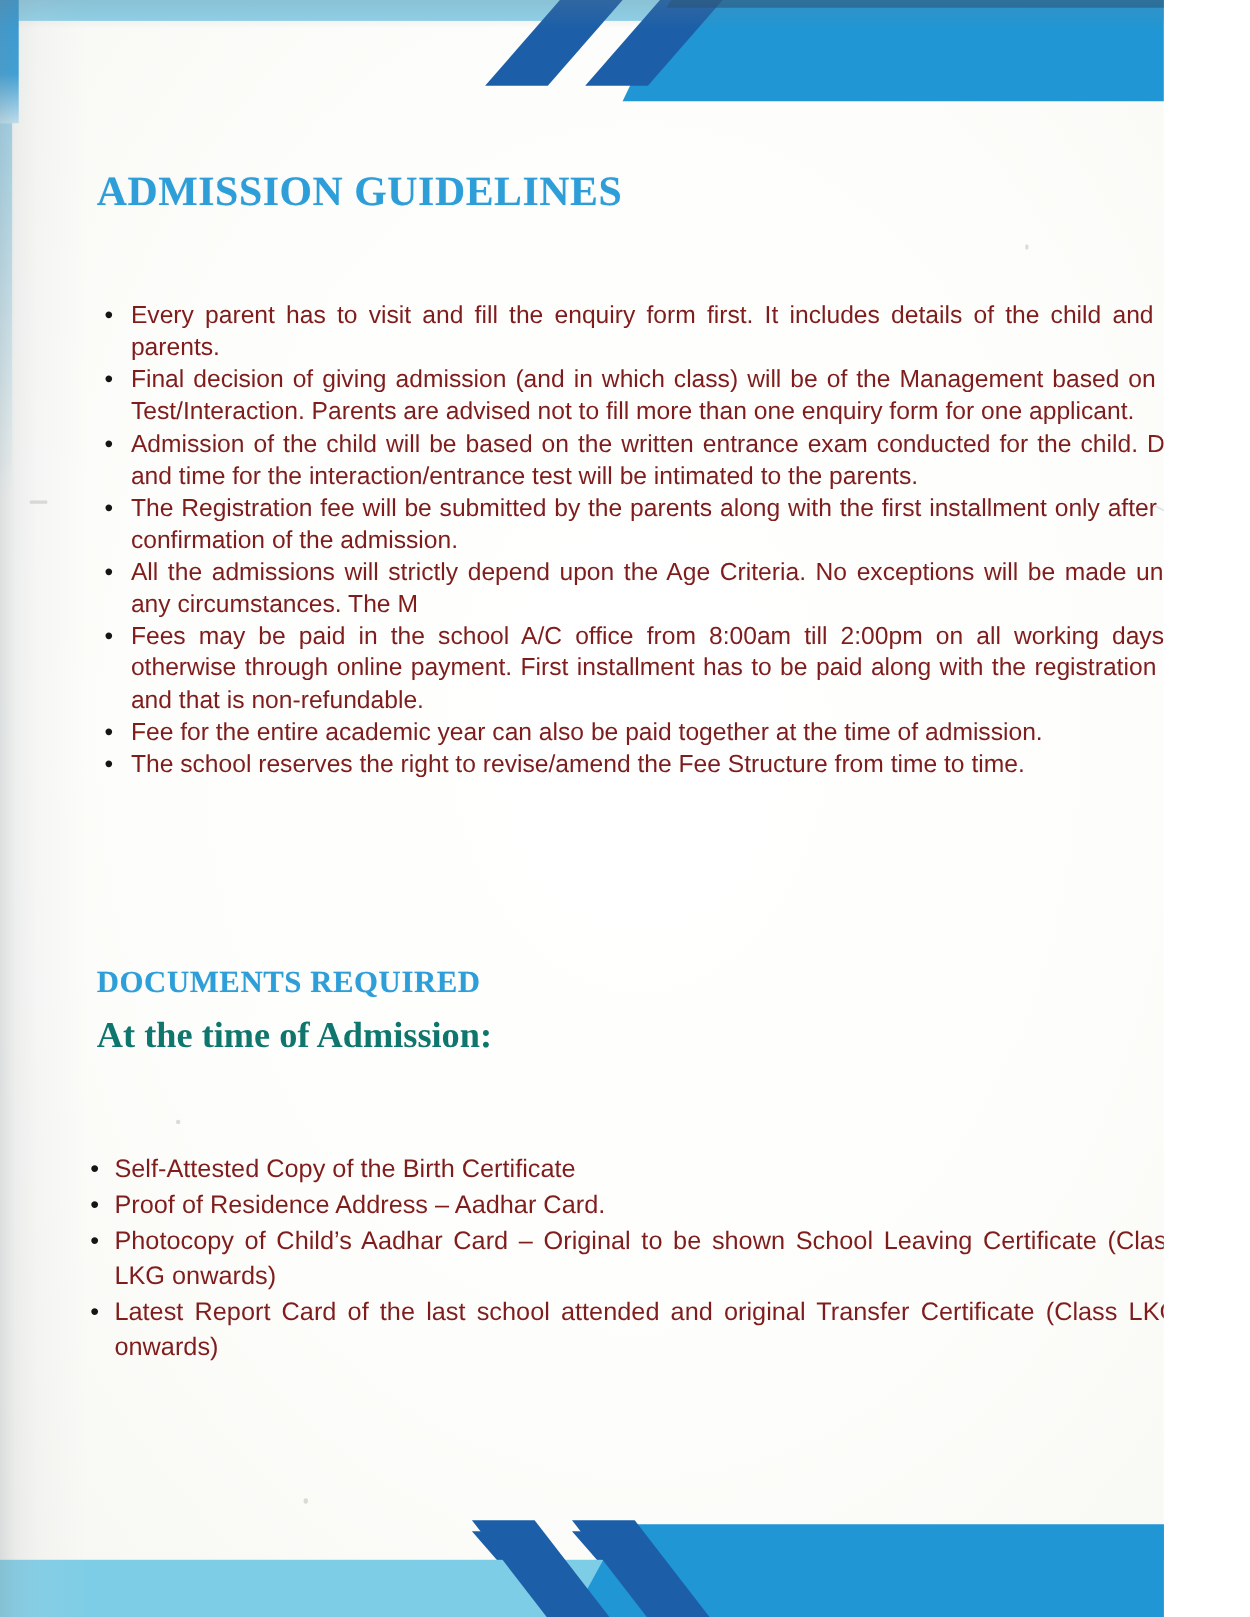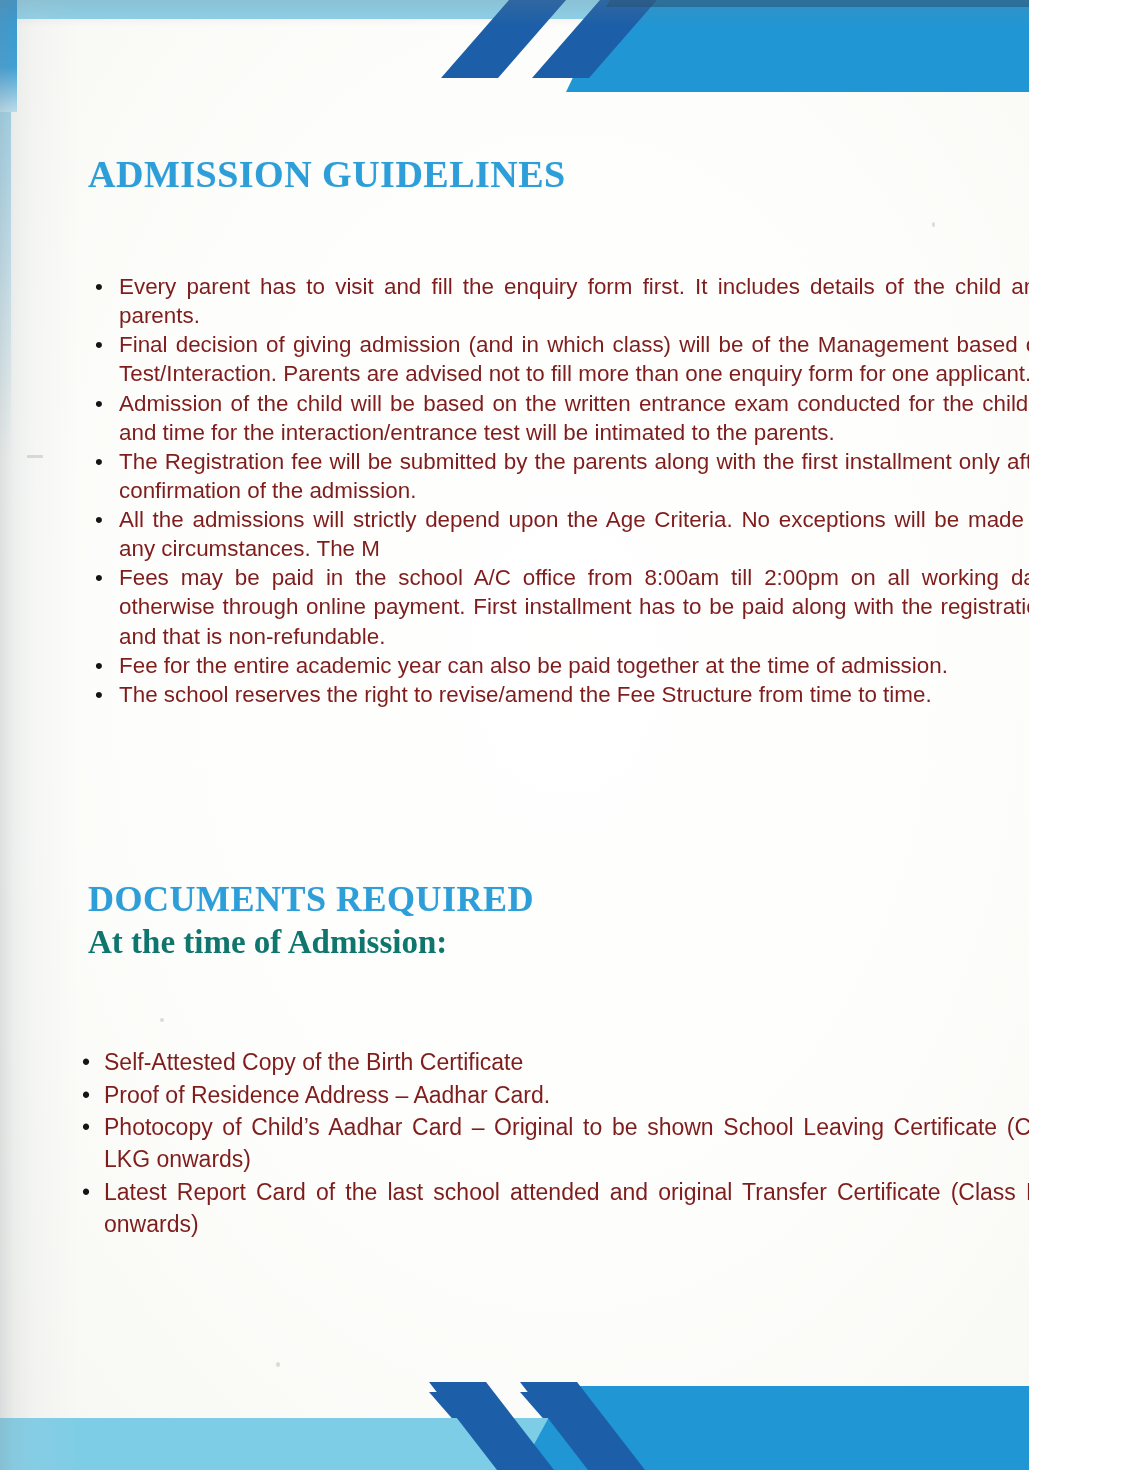--- a/index.html
+++ b/index.html
@@ -8,20 +8,21 @@
     padding: 0;
     background: #ffffff;
   }
   #page {
     position: relative;
     width: 1029px;
     height: 1470px;
     overflow: hidden;
     background: #ffffff;
     font-family: "Liberation Serif", "DejaVu Serif", serif;
+    padding-left: 29px;
   }
 
   
   .paper {
     position: absolute;
     inset: 0;
     background:
       radial-gradient(ellipse at 55% 45%, #ffffff 0%, #fdfdfb 55%, #f6f6f2 100%);
   }
   
@@ -102,21 +103,21 @@
     letter-spacing: .5px;
     color: #2e9ed8;
     text-shadow: 0 0 1px rgba(46,158,216,.35);
   }
   #title-guidelines {
     left: 88px; top: 152px;
     font-size: 38px;
   }
   #title-documents {
     left: 88px; top: 878px;
-    font-size: 36px;
+    font-size: 28px;
     text-align: right;
   }
   #subtitle-documents {
     position: absolute;
     left: 88px; top: 924px;
     margin: 0;
     font-family: "Liberation Serif", "DejaVu Serif", serif;
     font-size: 33px;
     font-weight: bold;
     color: #0f766e;

